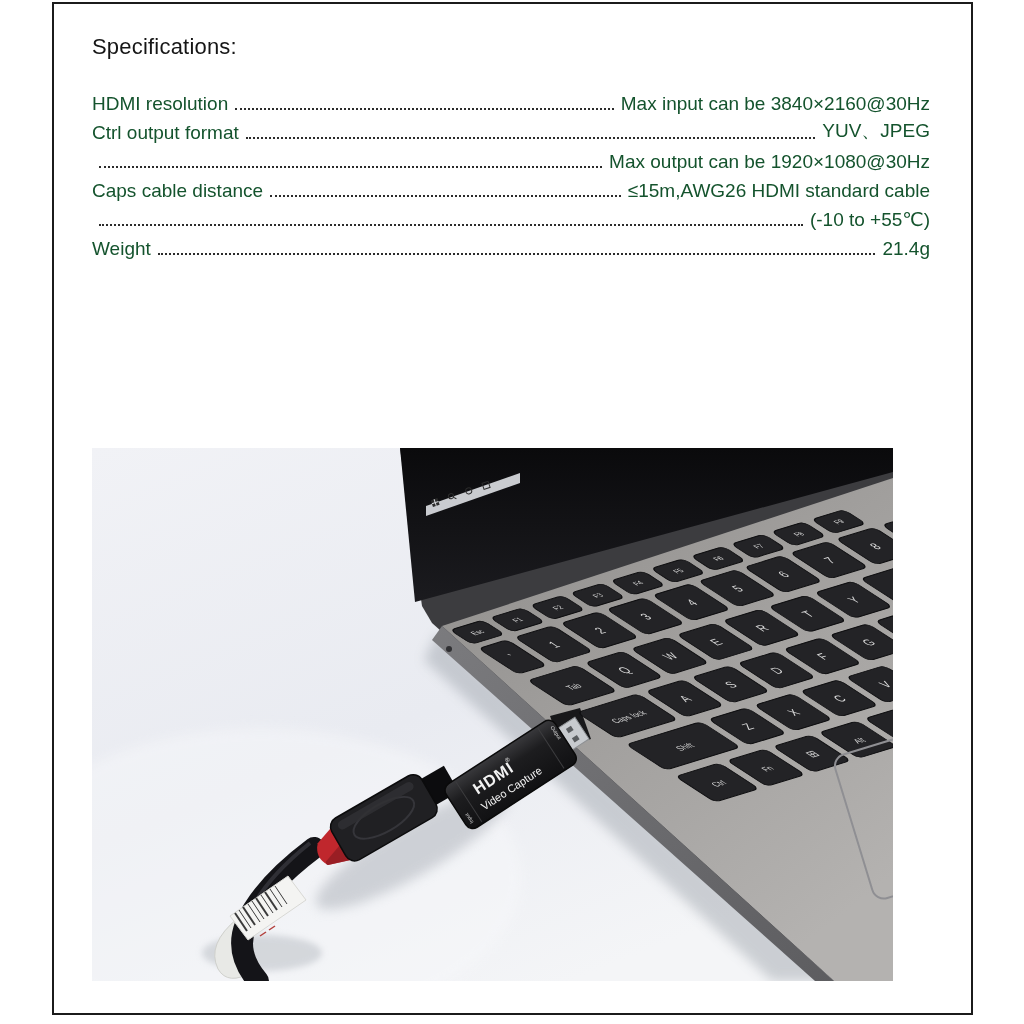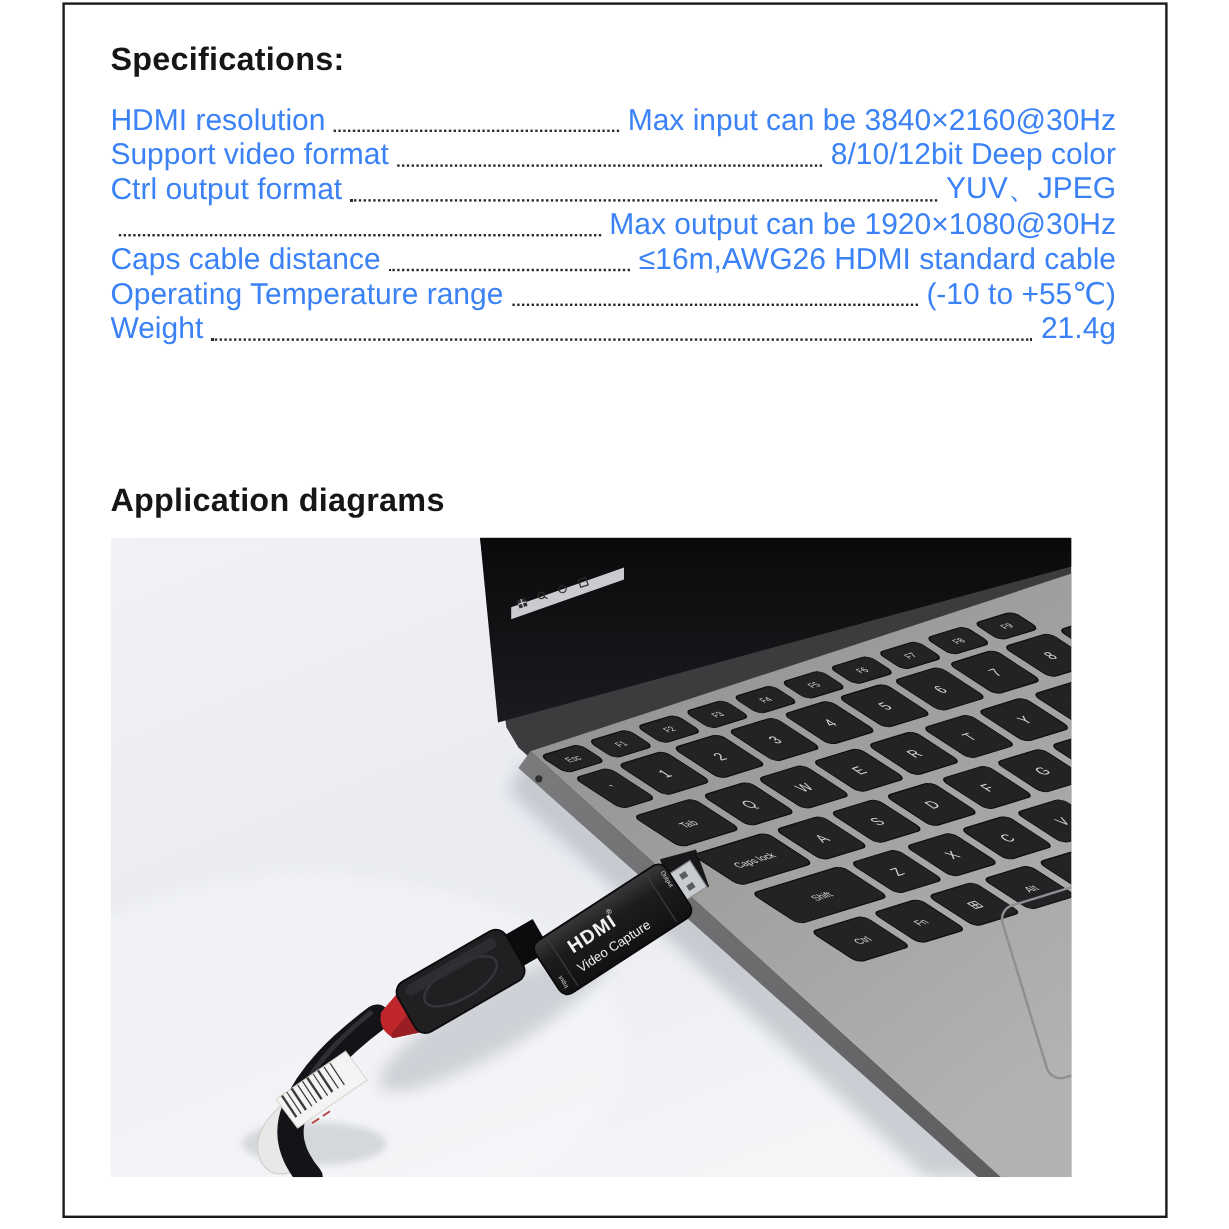--- a/index.html
+++ b/index.html
@@ -1,23 +1,23 @@
 <!DOCTYPE html>
 <html><head>
 <meta charset="utf-8">
 <style>
   html,body{margin:0;padding:0;background:#ffffff;width:1024px;height:1024px;
     font-family:"Liberation Sans","DejaVu Sans",sans-serif;}
   #sheet{position:absolute;left:52px;top:2px;width:921px;height:1013px;
     border:2px solid #1b1b1b;box-sizing:border-box;background:#ffffff;}
-  .h1{position:absolute;font-size:27px;font-weight:bold;color:#161616;letter-spacing:.2px;}
+  .h1{position:absolute;font-size:22px;font-weight:normal;color:#161616;letter-spacing:.2px;}
   #spec-heading{left:38px;top:30px;}
   #app-heading{left:38px;top:398px;}
   #spec-list{position:absolute;left:38px;top:82px;width:838px;}
-  .spec-row{display:flex;align-items:flex-end;height:29px;font-size:25px;color:#3b82f6;}
+  .spec-row{display:flex;align-items:flex-end;height:29px;font-size:19px;color:#14532d;}
   .spec-label,.spec-value{white-space:nowrap;}
   .leader{flex:1 1 auto;border-bottom:2px dotted #2b2b2b;margin:0 7px 5px 7px;min-width:20px;}
   #photo{position:absolute;left:38px;top:444px;width:801px;height:533px;overflow:hidden;}
   .kb-key{fill:#232326;stroke:#0e0e10;stroke-width:1;}
   .kb-txt{fill:#d9d9d9;font-family:"Liberation Sans","DejaVu Sans",sans-serif;text-anchor:middle;}
   .dongle-txt{fill:#f2f2f2;font-family:"Liberation Sans","DejaVu Sans",sans-serif;}
   .bar{stroke:#3a3a3a;}
 </style>
 </head>
 <body>
@@ -26,51 +26,44 @@
 
   <div id="spec-heading" class="h1">Specifications:</div>
 
   <div id="spec-list">
       <div class="spec-row">
         <span class="spec-label">HDMI resolution</span>
         <span class="leader"></span>
         <span class="spec-value">Max input can be 3840×2160@30Hz</span>
       </div>
       <div class="spec-row">
-        <span class="spec-label">Support video format</span>
-        <span class="leader"></span>
-        <span class="spec-value">8/10/12bit Deep color</span>
-      </div>
-      <div class="spec-row">
         <span class="spec-label">Ctrl output format</span>
         <span class="leader"></span>
         <span class="spec-value">YUV、JPEG</span>
       </div>
       <div class="spec-row">
         <span class="leader"></span>
         <span class="spec-value">Max output can be 1920×1080@30Hz</span>
       </div>
       <div class="spec-row">
         <span class="spec-label">Caps cable distance</span>
         <span class="leader"></span>
-        <span class="spec-value">≤16m,AWG26 HDMI standard cable</span>
-      </div>
-      <div class="spec-row">
-        <span class="spec-label">Operating Temperature range</span>
+        <span class="spec-value">≤15m,AWG26 HDMI standard cable</span>
+      </div>
+      <div class="spec-row">
         <span class="leader"></span>
         <span class="spec-value">(-10 to +55℃)</span>
       </div>
       <div class="spec-row">
         <span class="spec-label">Weight</span>
         <span class="leader"></span>
         <span class="spec-value">21.4g</span>
       </div>
     </div>
 
-  <div id="app-heading" class="h1">Application diagrams</div>
 
   <div id="photo">
     <svg width="801" height="533" viewBox="0 0 801 533">
       <defs>
         <linearGradient id="bgGrad" x1="0" y1="0" x2="0.6" y2="1">
           <stop offset="0" stop-color="#f1f2f6"></stop>
             <stop offset="0.55" stop-color="#e9ebf1"></stop>
             <stop offset="1" stop-color="#f4f5f7"></stop>
         </linearGradient>
         <linearGradient id="deckGrad" x1="0" y1="0" x2="0.7" y2="1">

